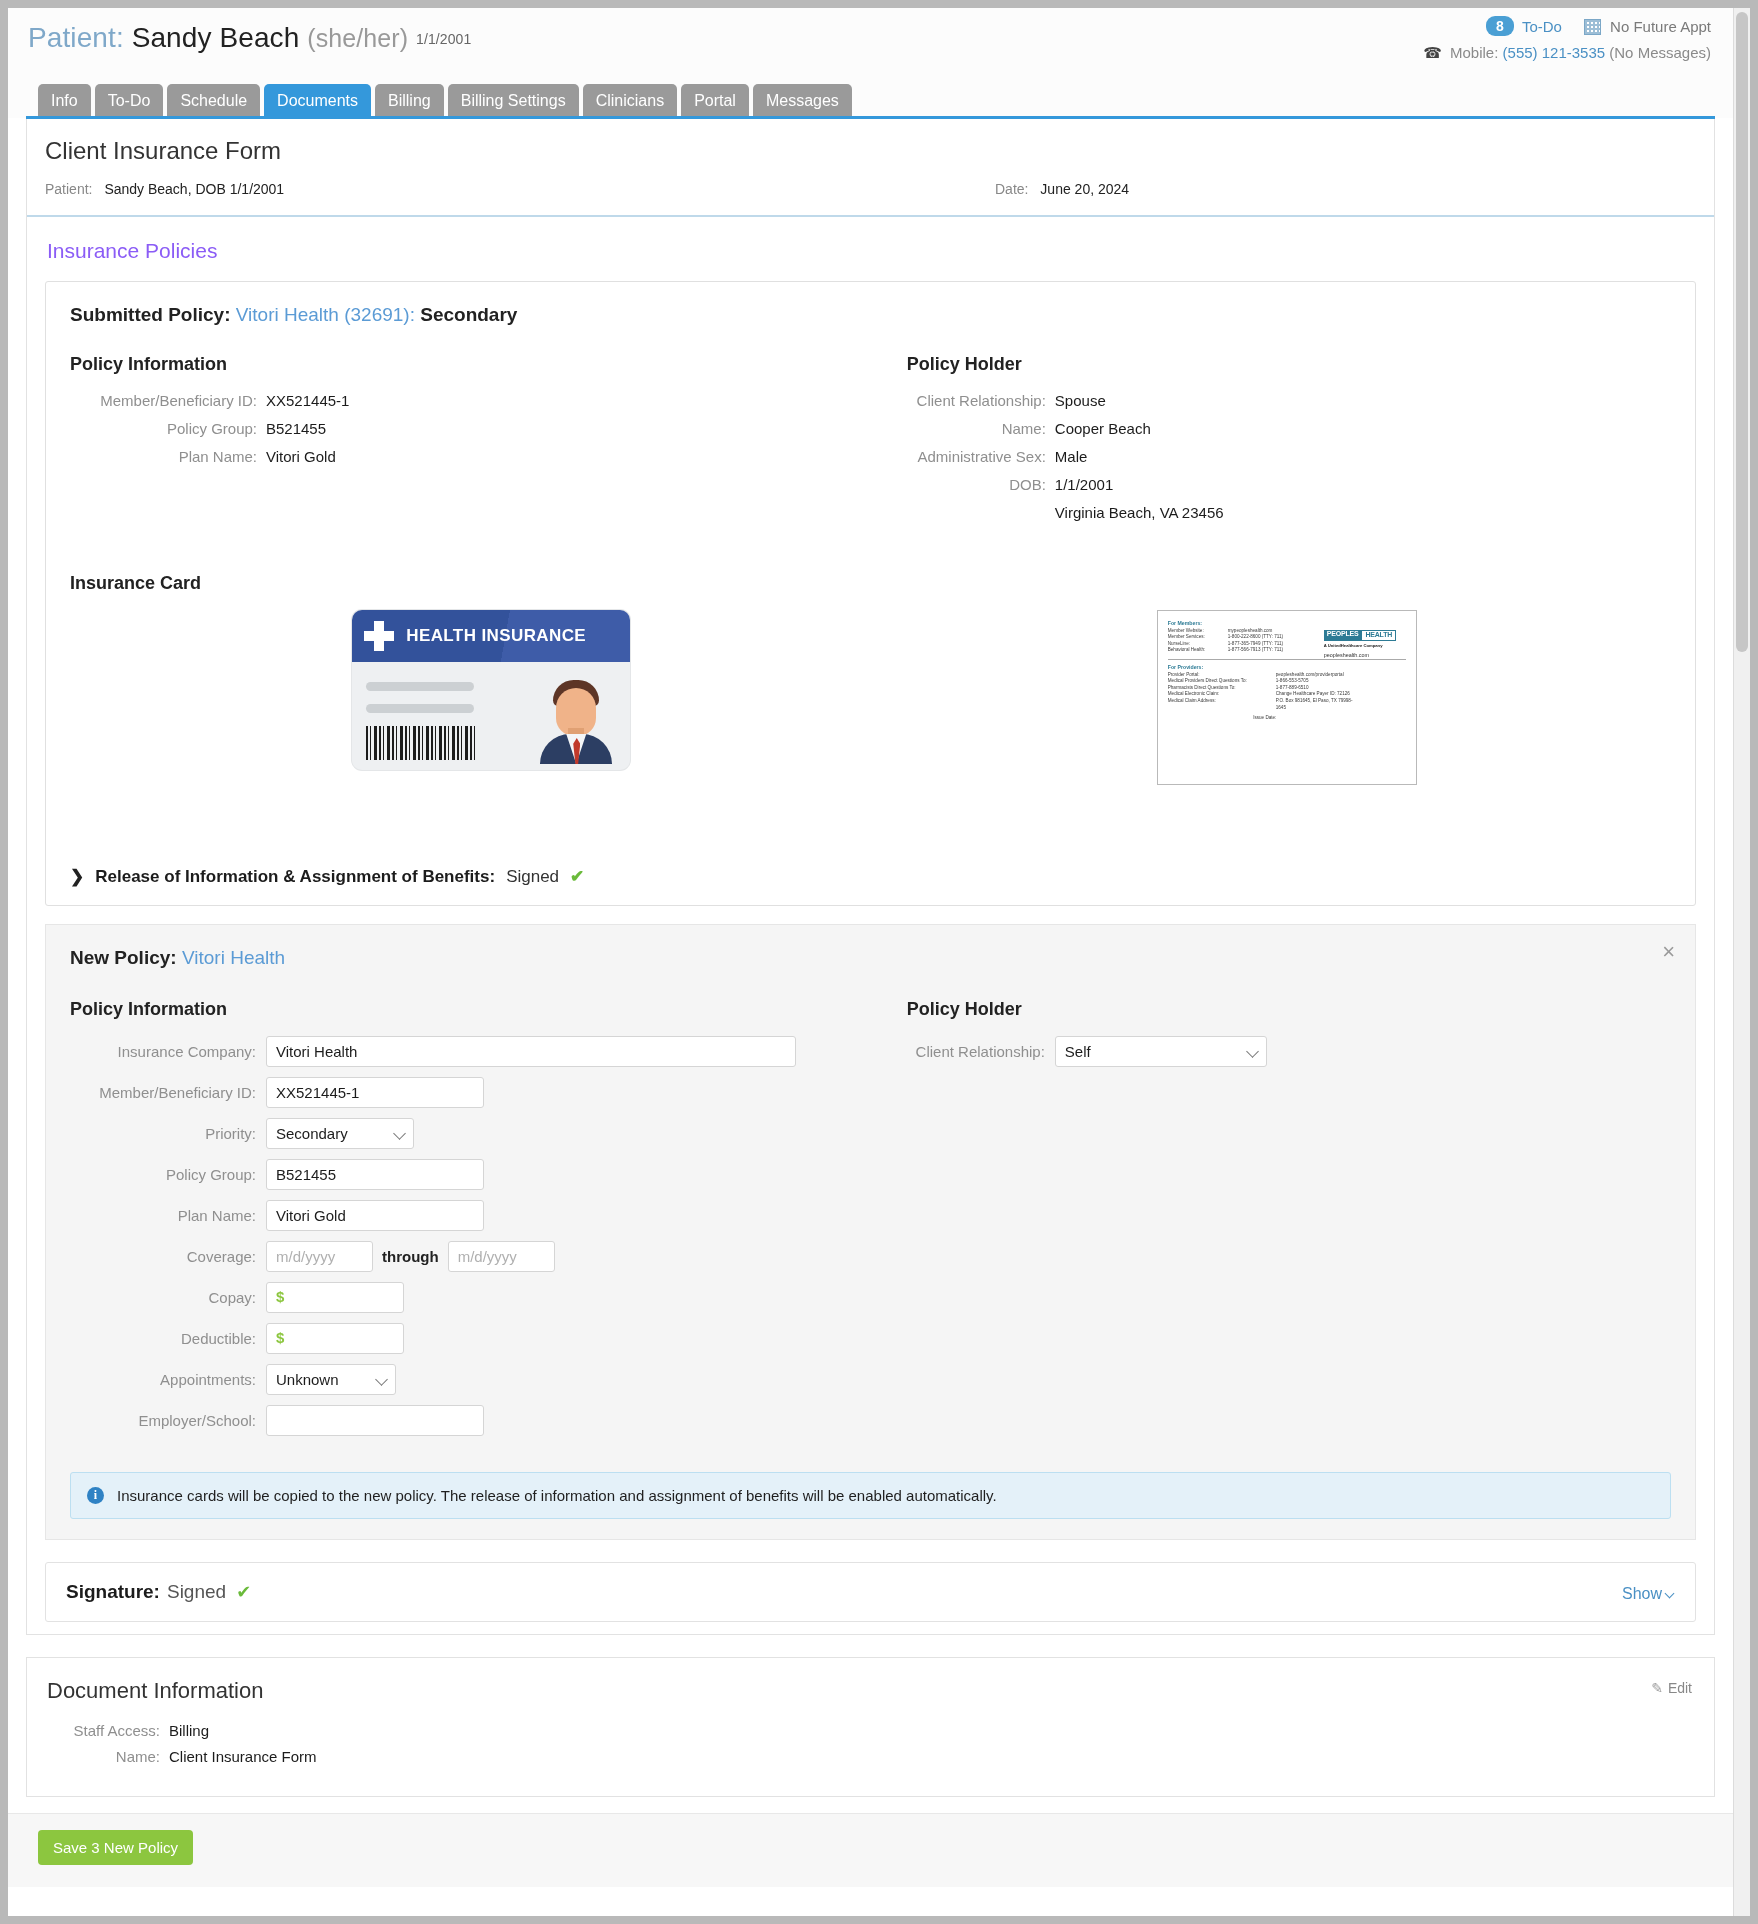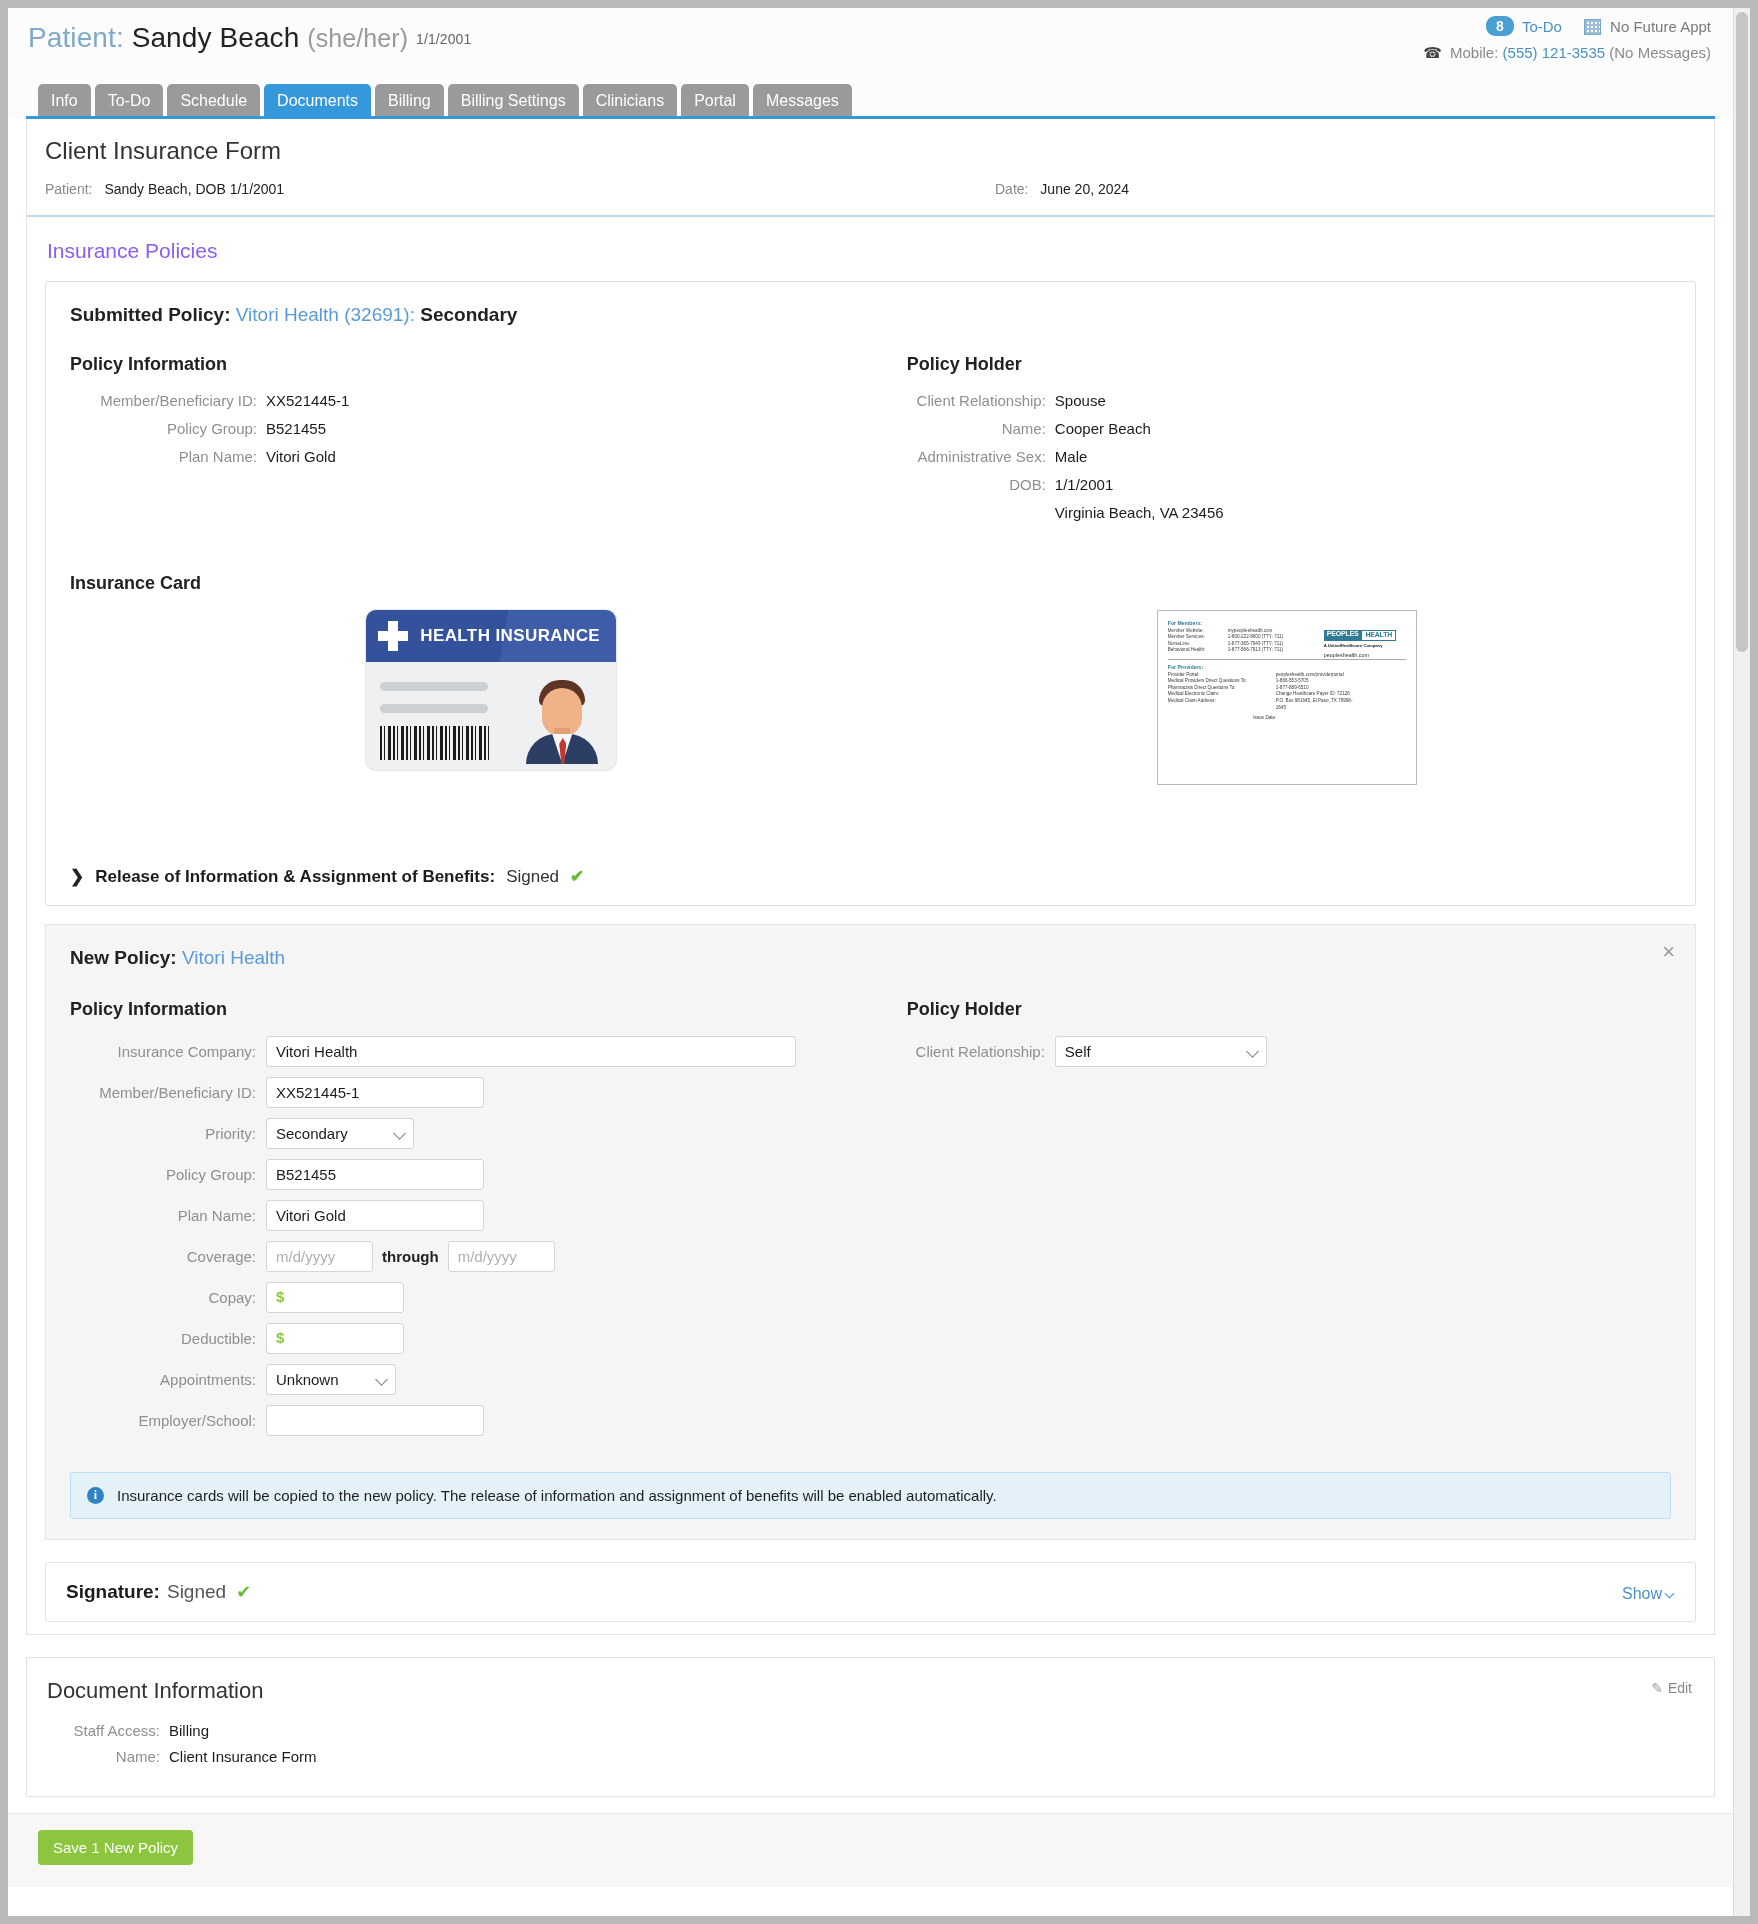--- a/index.html
+++ b/index.html
@@ -173,21 +173,21 @@
     font-weight: bold;
     color: #222;
     margin: 42px 0 16px 0;
   }
   .cards-row { display: flex; align-items: flex-start; height: 220px; }
   .card-slot-1 { width: 52%; display:flex; justify-content:center; padding-left: 10px;}
   .card-slot-2 { width: 48%; display:flex; justify-content:center; }
 
   
   .ins-card {
-    width: 250px; height: 160px;
+    width: 278px; height: 160px;
     border-radius: 10px;
     background: #eef0f2;
     overflow: hidden;
     position: relative;
     box-shadow: 0 0 0 1px #e4e6e8;
   }
   .ins-card-top {
     height: 52px;
     background: #3b5998;
     background: linear-gradient(100deg,#33529b 0%,#33529b 55%,#3e5ca8 55%,#3e5ca8 100%);
@@ -718,20 +718,20 @@
         <span class="v">Billing</span>
       </div>
       <div class="doc-kv">
         <span class="k">Name:</span>
         <span class="v">Client Insurance Form</span>
       </div>
     </div>
   </div>
 
   <div class="footer-bar">
-    <button class="save-btn">Save 1 New Policy</button>
+    <button class="save-btn">Save 3 New Policy</button>
   </div>
 
 </div>
 
 <div class="scroll-strip">
   <div class="scroll-thumb"></div>
 </div>
 
 </body></html>

